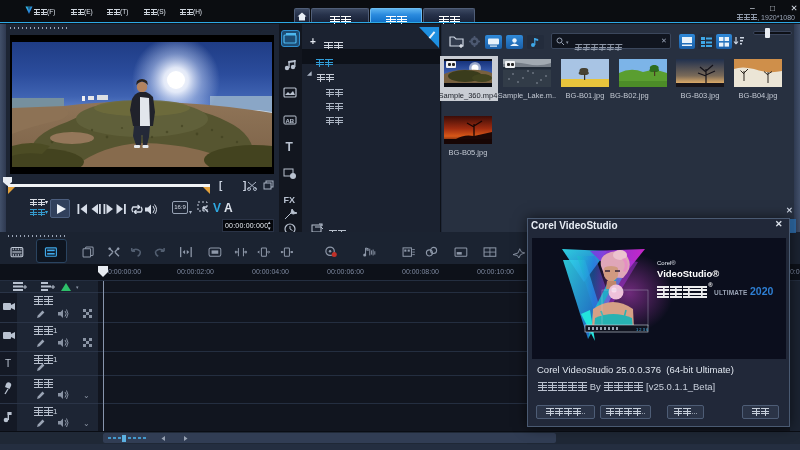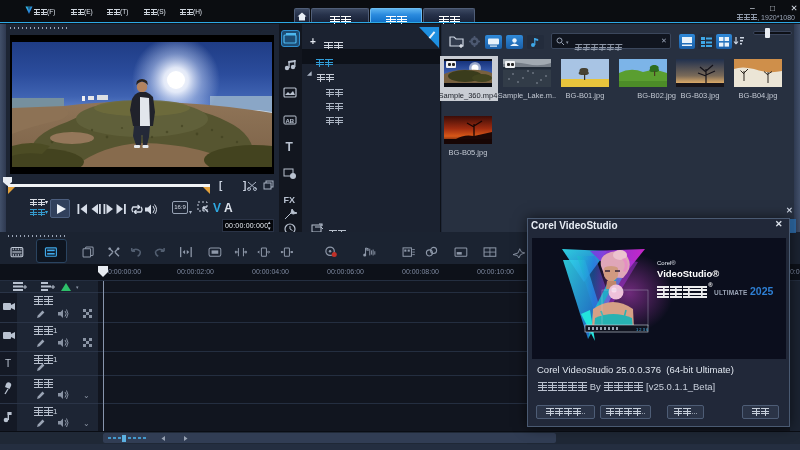--- a/index.html
+++ b/index.html
@@ -423,21 +423,21 @@
 <div class="a" style="left:552px;top:91px;width:66px;text-align:center;color:#c2c8d2;font-size:7.5px;white-space:nowrap">BG-B01.jpg</div>
 <div class="a" style="left:619px;top:59px;width:48px;height:28px;background:#10141c">
     <svg width="48" height="28">
       <rect width="48" height="14" fill="#7cb4e8"></rect>
       <path d="M0 14 Q12 8 24 13 Q36 9 48 14 V28 H0 Z" fill="#5a9e30"></path>
 <rect y="22" width="48" height="6" fill="#4c8c28"></rect>
       <path d="M34 6 q-4 1 -3 4 q-2 2 1.5 3 h5 q4 -1 2 -3 q1 -3 -3 -4 Z" fill="#2e6e1e"></path>
       <rect x="35" y="12" width="1.2" height="5" fill="#4a3a22"></rect>
     </svg>
   </div>
-<div class="a" style="left:610px;top:91px;width:66px;text-align:right;color:#c2c8d2;font-size:7.5px;white-space:nowrap">BG-B02.jpg</div>
+<div class="a" style="left:610px;top:91px;width:66px;text-align:left;color:#c2c8d2;font-size:7.5px;white-space:nowrap">BG-B02.jpg</div>
 <div class="a" style="left:676px;top:59px;width:48px;height:28px;background:#10141c">
     <svg width="48" height="28">
       <defs>
         <linearGradient id="m3" x1="0" y1="0" x2="0" y2="1">
           <stop offset="0" stop-color="#20304e"></stop>
           <stop offset="0.6" stop-color="#7a6a58"></stop>
           <stop offset="0.85" stop-color="#d8a868"></stop>
           <stop offset="1" stop-color="#3a3028"></stop>
         </linearGradient>
       </defs>
@@ -860,19 +860,19 @@
         <rect x="80" y="89" width="2" height="3"></rect>
         <rect x="84" y="89" width="2" height="3"></rect>
       </g>
 <text x="104" y="93" font-size="4" fill="#4db8f0">1 2 3 6</text>
 <text x="125" y="27" font-size="6" fill="#e8edf5">Corel®</text>
 <text x="125" y="39" font-size="9.5" font-weight="bold" fill="#ffffff">VideoStudio®</text>
 </svg>
   </div>
 <div class="a" style="left:657px;top:282px;color:#fff;font-weight:bold"><b class="c" style="width:12px;height:12px;margin:0 0.8px 0 0;background:repeating-linear-gradient(to bottom,currentColor 0 1.7px,transparent 1.7px 3.5px),linear-gradient(currentColor,currentColor) 55% 0/1.7px 100% no-repeat"></b><b class="c" style="width:12px;height:12px;margin:0 0.8px 0 0;background:repeating-linear-gradient(to bottom,currentColor 0 1.7px,transparent 1.7px 3.5px),linear-gradient(currentColor,currentColor) 55% 0/1.7px 100% no-repeat"></b><b class="c" style="width:12px;height:12px;margin:0 0.8px 0 0;background:repeating-linear-gradient(to bottom,currentColor 0 1.7px,transparent 1.7px 3.5px),linear-gradient(currentColor,currentColor) 55% 0/1.7px 100% no-repeat"></b><b class="c" style="width:12px;height:12px;margin:0 0.8px 0 0;background:repeating-linear-gradient(to bottom,currentColor 0 1.7px,transparent 1.7px 3.5px),linear-gradient(currentColor,currentColor) 55% 0/1.7px 100% no-repeat"></b><span style="font-size:6px;vertical-align:top">®</span></div>
 <div class="a" style="left:714px;top:289px;color:#9aa3b5;font-size:6.5px;font-weight:bold;letter-spacing:0.2px">ULTIMATE</div>
-<div class="a" style="left:750px;top:285px;color:#2e7fd4;font-size:10.5px;font-weight:bold">2025</div>
+<div class="a" style="left:750px;top:285px;color:#2e7fd4;font-size:10.5px;font-weight:bold">2020</div>
 <div class="a" style="left:537px;top:364px;color:#dfe5ee;font-size:9.5px">Corel VideoStudio 25.0.0.376&nbsp; (64-bit Ultimate)</div>
 <div class="a" style="left:537px;top:380px;color:#c8cfdb;font-size:9.5px"><b class="c" style="width:9px;height:9px;"></b><b class="c" style="width:9px;height:9px;"></b><b class="c" style="width:9px;height:9px;"></b><b class="c" style="width:9px;height:9px;"></b><b class="c" style="width:9px;height:9px;"></b>&nbsp;<span style="vertical-align:middle">By</span>&nbsp;<b class="c" style="width:9px;height:9px;"></b><b class="c" style="width:9px;height:9px;"></b><b class="c" style="width:9px;height:9px;"></b><b class="c" style="width:9px;height:9px;"></b>&nbsp;<span style="vertical-align:middle">[v25.0.1.1_Beta]</span></div>
 <div class="a" style="left:536px;top:405px;width:59px;height:14px;background:#2b3447;border:1px solid #4e5d76;border-radius:2px;color:#d5dde8;text-align:center;line-height:12px;font-size:8px"><b class="c" style="width:8px;height:8px;"></b><b class="c" style="width:8px;height:8px;"></b><b class="c" style="width:8px;height:8px;"></b><b class="c" style="width:8px;height:8px;"></b><span style="vertical-align:middle">..</span></div>
 <div class="a" style="left:600px;top:405px;width:51px;height:14px;background:#2b3447;border:1px solid #4e5d76;border-radius:2px;color:#d5dde8;text-align:center;line-height:12px;font-size:8px"><b class="c" style="width:8px;height:8px;"></b><b class="c" style="width:8px;height:8px;"></b><b class="c" style="width:8px;height:8px;"></b><b class="c" style="width:8px;height:8px;"></b><span style="vertical-align:middle">..</span></div>
 <div class="a" style="left:667px;top:405px;width:37px;height:14px;background:#2b3447;border:1px solid #4e5d76;border-radius:2px;color:#d5dde8;text-align:center;line-height:12px;font-size:8px"><b class="c" style="width:8px;height:8px;"></b><b class="c" style="width:8px;height:8px;"></b><span style="vertical-align:middle">...</span></div>
 <div class="a" style="left:742px;top:405px;width:37px;height:14px;background:#2b3447;border:1px solid #4e5d76;border-radius:2px;color:#d5dde8;text-align:center;line-height:12px;font-size:8px"><b class="c" style="width:8px;height:8px;"></b><b class="c" style="width:8px;height:8px;"></b></div>
 <div class="a" style="left:790px;top:219px;width:6px;height:14px;background:#2a6fb0;opacity:0.7"></div>
 </body></html>

